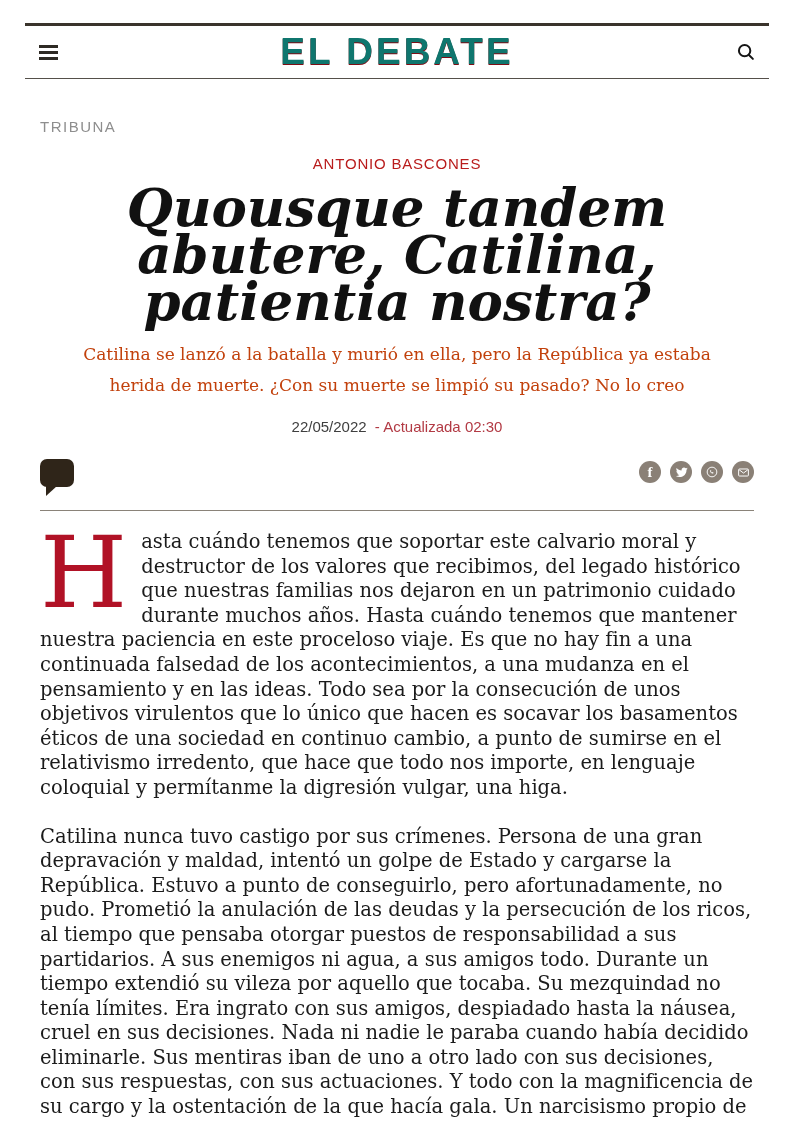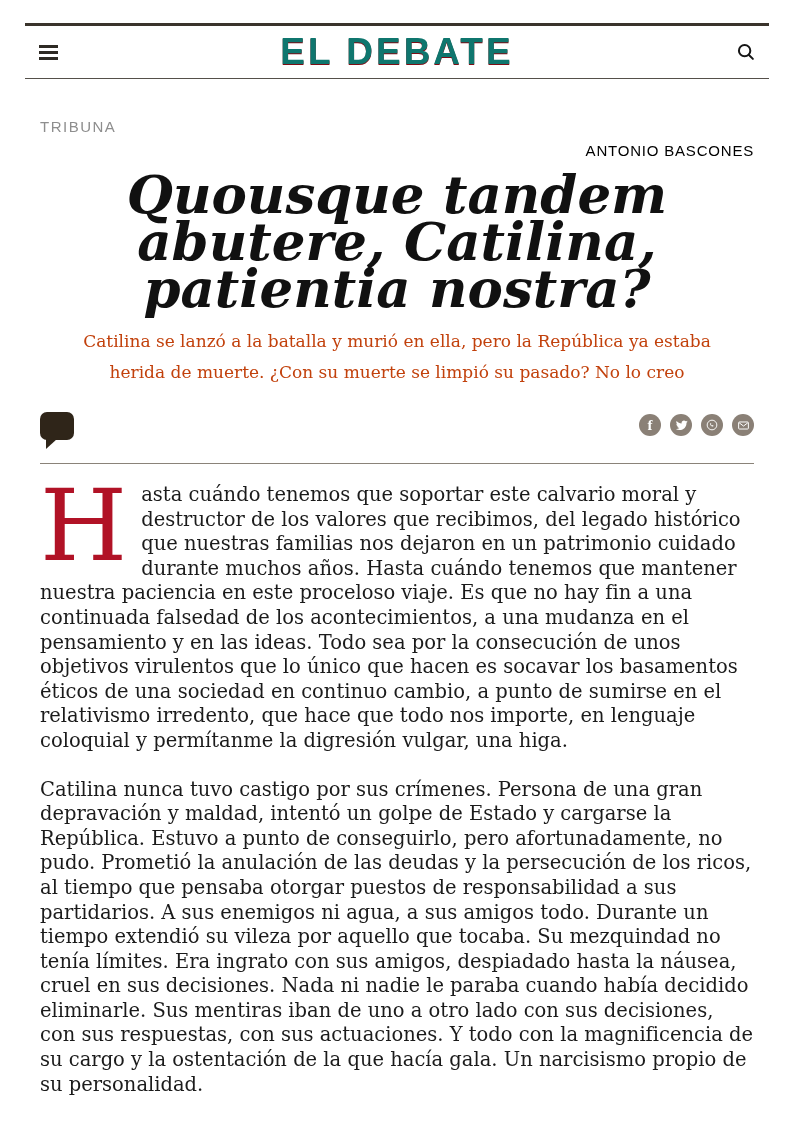--- a/index.html
+++ b/index.html
@@ -20,22 +20,22 @@
           font-family:"Liberation Sans", sans-serif; font-weight:900;
           font-size:37px; letter-spacing:3px; color:#0f766e; cursor:pointer;
           text-shadow:0 1px 0 #7e0d15; }
 
   .search-btn { position:absolute; right:12px; top:50%; transform:translateY(-50%); cursor:pointer; line-height:0; }
 
   
   .container { width:714px; margin:0 auto; }
   .kicker { margin-top:39px; font-family:"Liberation Sans", sans-serif;
             font-size:15px; letter-spacing:1.5px; color:#8e8e8e; }
-  .author { margin-top:7px; text-align:right; font-family:"Liberation Sans", sans-serif;
-            font-size:15px; letter-spacing:.8px; color:#000000; cursor:pointer; }
+  .author { margin-top:20px; text-align:center; font-family:"Liberation Sans", sans-serif;
+            font-size:15px; letter-spacing:.8px; color:#b91c1c; cursor:pointer; }
   .title  { margin:12px auto 0 auto; max-width:700px; text-align:center;
             font-family:"DejaVu Serif", serif; font-style:italic; font-weight:700;
             font-size:53px; line-height:47px; color:#111111; }
   .subtitle { margin:14px auto 0 auto; max-width:688px; text-align:center;
               font-family:"DejaVu Serif", serif; font-size:17px; line-height:31px; color:#c2410c; }
   .dateline { margin-top:17px; text-align:center; font-family:"Liberation Sans", sans-serif; font-size:15px; }
   .dateline .pubdate { color:#3f3f3f; }
   .dateline .updated { color:#b23a44; margin-left:4px; }
 
   
@@ -89,20 +89,24 @@
 
   <main class="container">
 
     <div class="kicker">TRIBUNA</div>
     <div class="author">ANTONIO BASCONES</div>
 
     <h1 class="title">Quousque tandem abutere, Catilina, patientia nostra?</h1>
 
     <p class="subtitle">Catilina se lanzó a la batalla y murió en ella, pero la República ya estaba herida de muerte. ¿Con su muerte se limpió su pasado? No lo creo</p>
 
+    <div class="dateline">
+      <span class="pubdate">22/05/2022</span>
+      <span class="updated">- Actualizada 02:30</span>
+    </div>
 
     <div class="share-row">
       <div class="comment-bubble"></div>
       <div class="social-icons">
 
         <div class="social-circle">
           <span class="fb-f">f</span>
         </div>
 
         <div class="social-circle">

